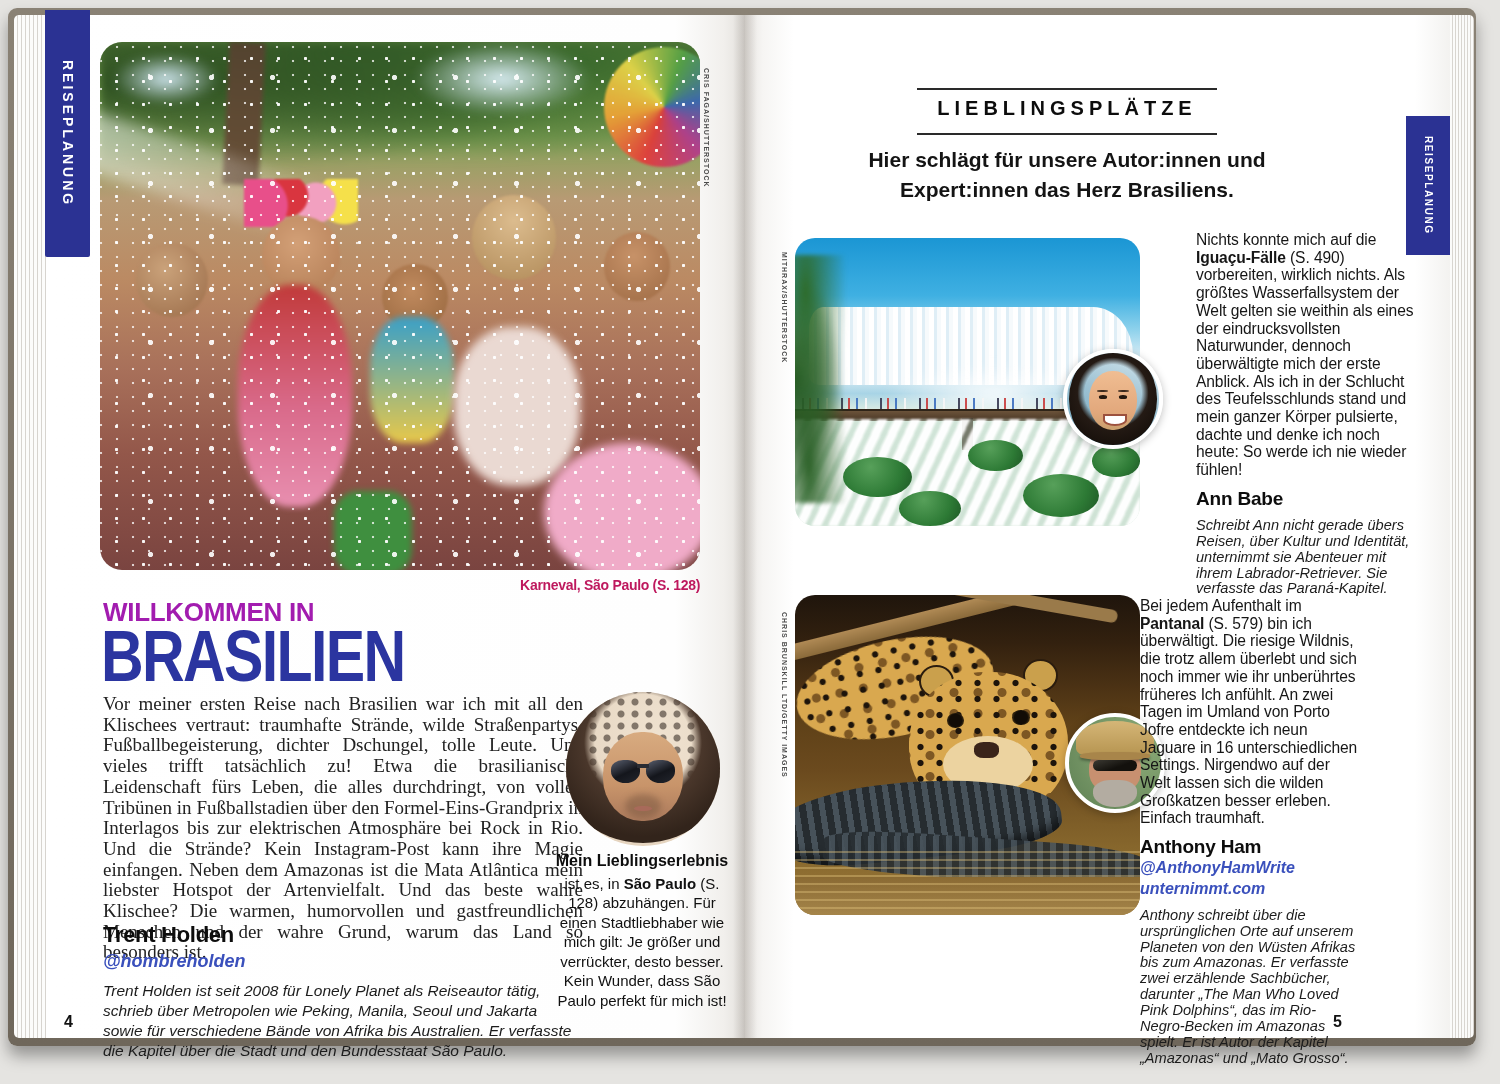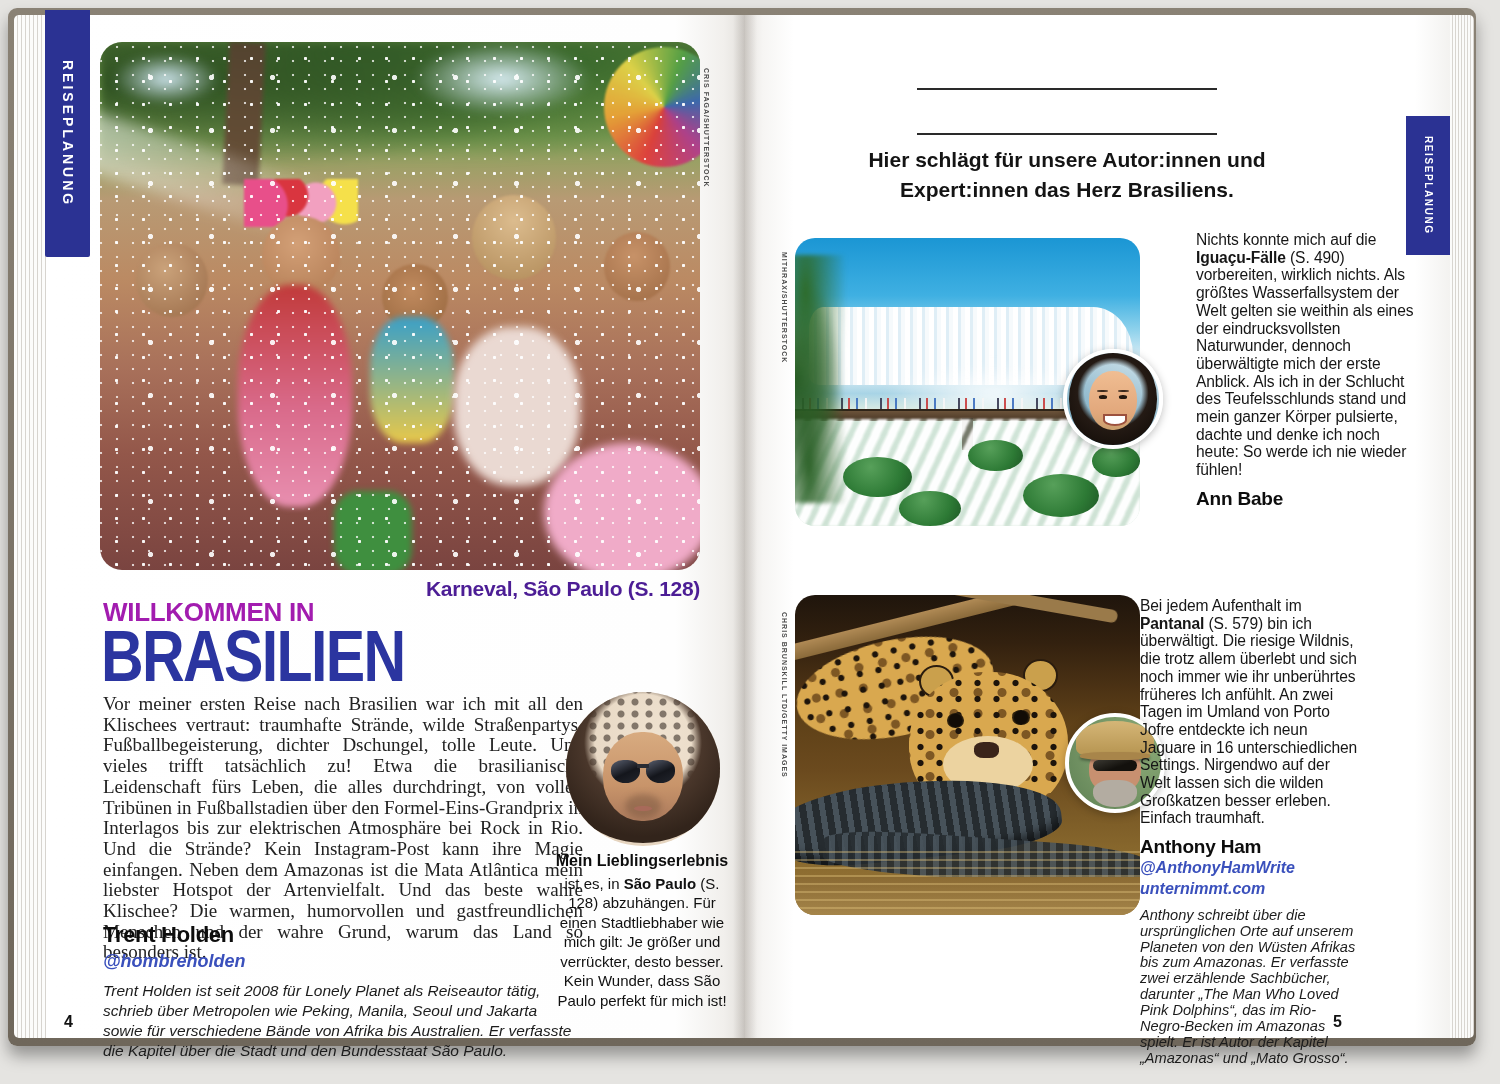--- a/index.html
+++ b/index.html
@@ -108,21 +108,21 @@
   .at-cap{left:8%;top:4%;width:84%;height:40%;border-radius:50% 50% 24% 24%;background:linear-gradient(180deg,#d5b677 0%,#bb9a57 80%);}
   .at-brim{left:12%;top:38%;width:76%;height:9%;border-radius:40%;background:#a8854a;box-shadow:0 2px 3px rgba(0,0,0,.35);}
   .at-face{left:22%;top:32%;width:56%;height:52%;border-radius:46%;background:#c89070;}
   .at-shades{left:26%;top:47%;width:48%;height:12%;border-radius:8px;background:linear-gradient(160deg,#3c3a33 0%,#13110d 60%);}
   .at-beard{left:26%;top:68%;width:48%;height:30%;border-radius:40% 40% 50% 50%;background:#b3aca1;filter:blur(.4px);}
 
   
   .kicker{font-size:26px;font-weight:800;letter-spacing:-.3px;color:#a21caf;}
   .booktitle{font-size:72px;font-weight:800;letter-spacing:-2px;color:#2b35a0;transform:scaleX(.82);transform-origin:left top;line-height:1;}
   .intro{font-family:"Liberation Serif",serif;font-size:19px;line-height:20.7px;text-align:justify;color:#222;}
-  .caption{font-size:21px;font-weight:700;letter-spacing:-.3px;color:#4c1d95;text-align:right;}
+  .caption{font-size:14px;font-weight:700;letter-spacing:-.3px;color:#be185d;text-align:right;}
   .author-name{font-size:22px;font-weight:800;letter-spacing:-.3px;color:#0d0d0d;}
   .handle{font-size:18px;font-style:italic;font-weight:700;color:#3a50bc;}
   .bio{font-size:15.5px;font-style:italic;line-height:1.3;color:#1c1c1c;}
   .fav{width:186px;text-align:center;}
   .fav-h{font-size:16px;font-weight:800;line-height:1.22;color:#0d0d0d;margin-bottom:3px;}
   .fav-b{font-size:15px;line-height:1.3;color:#111;}
   .fav-b b{font-weight:800;}
   .rule{height:2px;background:#2a2a2a;}
   .rp-title{font-size:20px;font-weight:800;letter-spacing:5px;color:#0d0d0d;text-align:center;}
   .rp-sub{font-size:21px;line-height:1.42;color:#141414;text-align:center;font-weight:bold;}
@@ -194,20 +194,21 @@
     <div class="abs tr-stubble"></div>
     <div class="abs tr-mouth"></div>
   </div>
 
   <div class="abs fav" style="left:549px;top:851px;">
     <div class="fav-h">Mein Lieblingserlebnis</div>
     <div class="fav-b"><span>ist es, in </span><b>São Paulo</b><span> (S. 128) abzuhängen. Für einen Stadtliebhaber wie mich gilt: Je größer und verrückter, desto besser. Kein Wunder, dass São Paulo perfekt für mich ist!</span></div>
   </div>
 
   <div class="abs rule" style="left:917px;top:88px;width:300px;"></div>
+  <div class="abs rp-title" style="left:817px;top:97px;width:500px;">LIEBLINGSPLÄTZE</div>
   <div class="abs rule" style="left:917px;top:133px;width:300px;"></div>
   <div class="abs rp-sub" style="left:807px;top:145px;width:520px;">Hier schlägt für unsere Autor:innen und Expert:innen das Herz Brasiliens.</div>
 
   <div class="abs photo waterfall">
     <div class="abs wf-hill"></div>
     <div class="abs wf-falls"></div>
     <div class="abs wf-mist"></div>
     <div class="abs wf-people"></div>
     <div class="abs wf-bridge"></div>
     <div class="abs wf-pillar"></div>
@@ -225,20 +226,21 @@
     <div class="abs an-face"></div>
     <div class="abs an-brow1"></div>
     <div class="abs an-brow2"></div>
     <div class="abs an-eye1"></div>
     <div class="abs an-eye2"></div>
     <div class="abs an-smile"></div>
   </div>
   <div class="abs col" style="left:1196px;top:231px;">
     <p><span>Nichts konnte mich auf die </span><b>Iguaçu-Fälle</b><span> (S. 490) vorbereiten, wirklich nichts. Als größtes Wasserfallsystem der Welt gelten sie weithin als eines der eindrucksvollsten Naturwunder, dennoch überwältigte mich der erste Anblick. Als ich in der Schlucht des Teufelsschlunds stand und mein ganzer Körper pulsierte, dachte und denke ich noch heute: So werde ich nie wieder fühlen!</span></p>
     <div class="name">Ann Babe</div>
+    <div class="cbio">Schreibt Ann nicht gerade übers Reisen, über Kultur und Identität, unternimmt sie Abenteuer mit ihrem Labrador-Retriever. Sie verfasste das Paraná-Kapitel.</div>
   </div>
 
   <div class="abs photo jaguar">
     <div class="abs jg-branch1"></div>
     <div class="abs jg-branch2"></div>
     <div class="abs spots jg-back"></div>
     <div class="abs jg-ear1"></div>
     <div class="abs jg-ear2"></div>
     <div class="abs spots jg-head"></div>
     <div class="abs jg-muzzle"></div>

